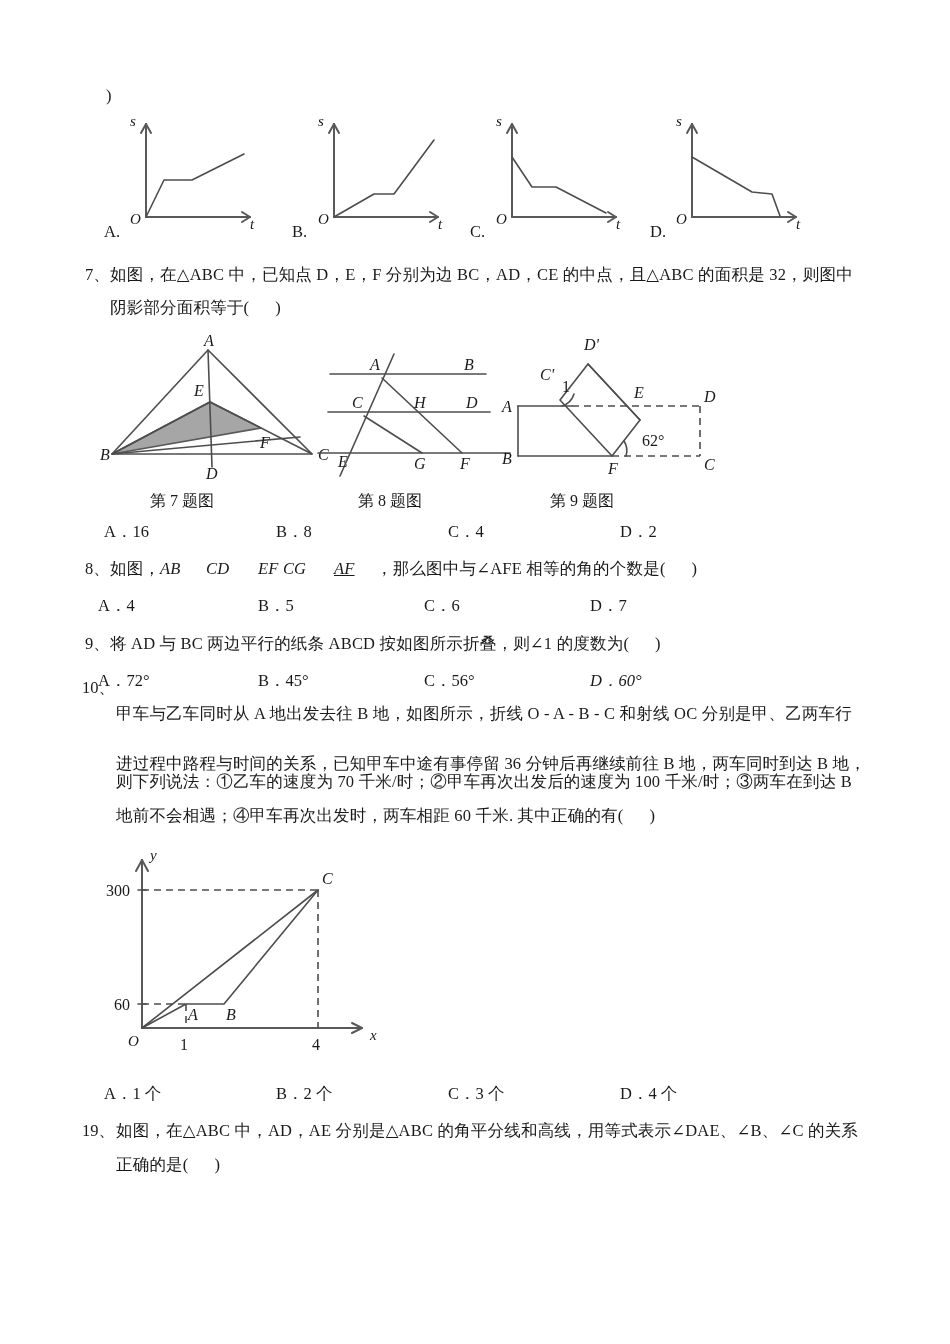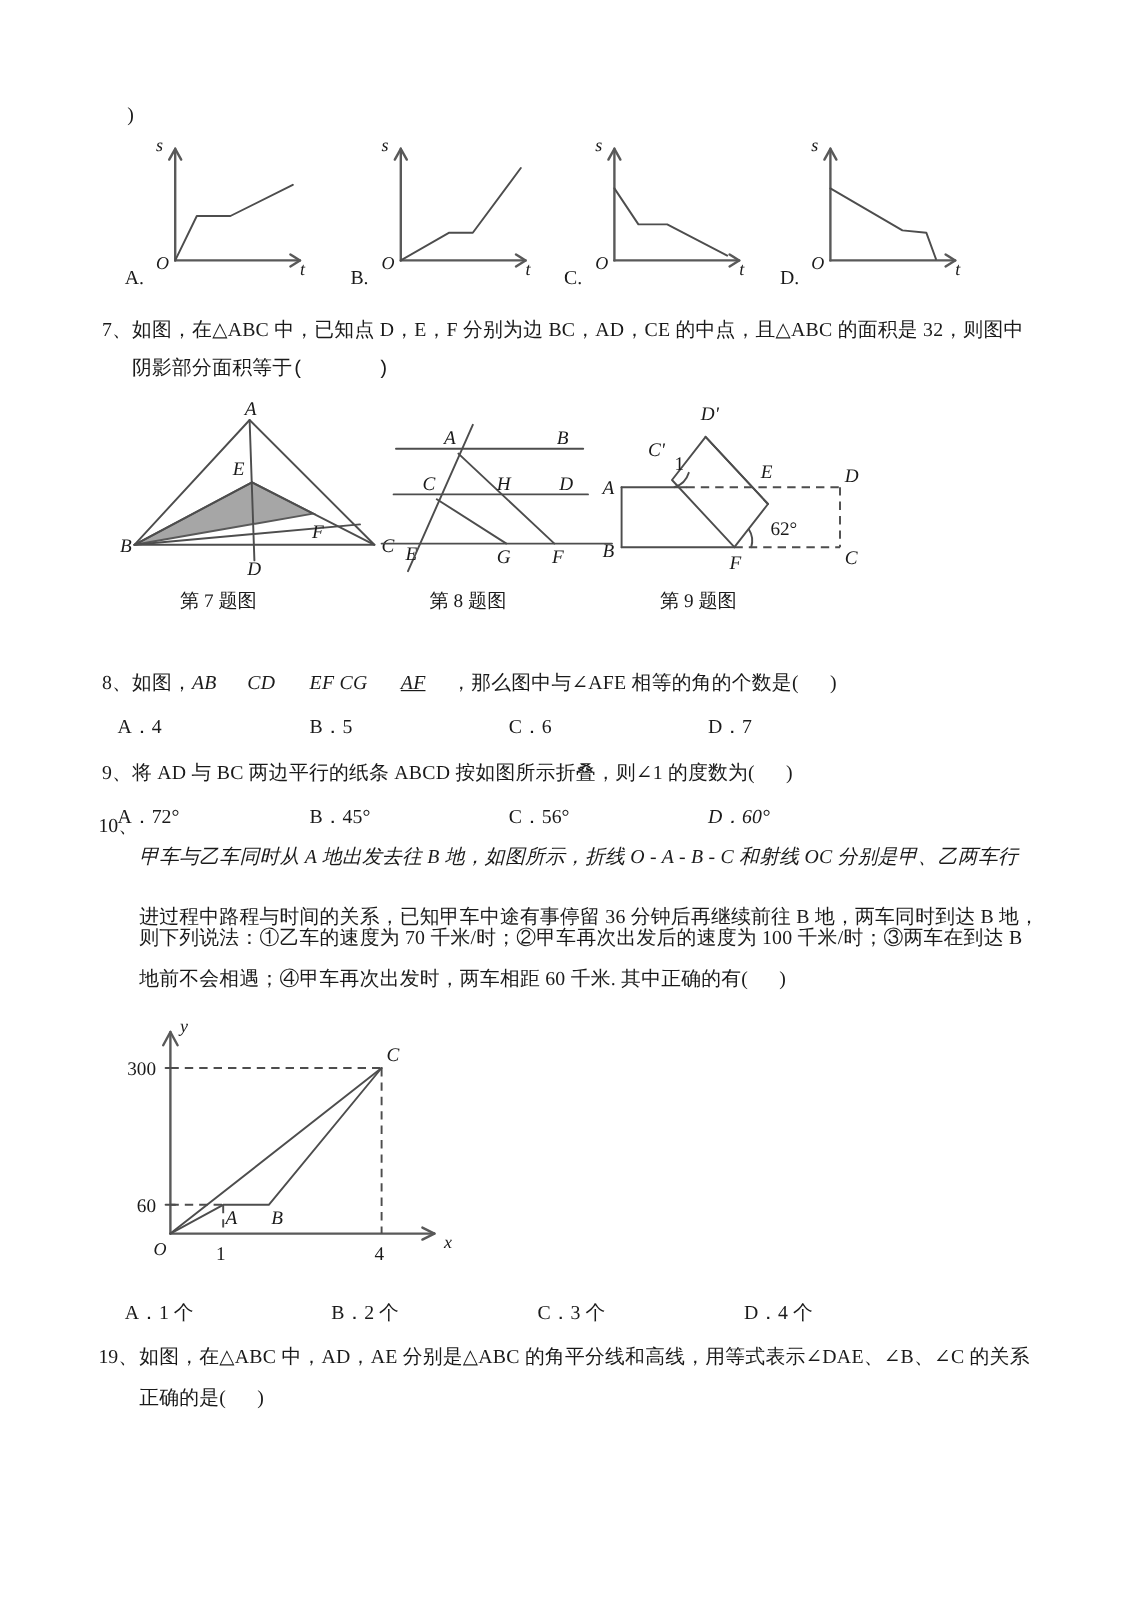--- a/index.html
+++ b/index.html
@@ -131,21 +131,21 @@
       <text class="axlabel" x="8" y="14">s</text>
       <text class="axlabel" x="128" y="117">t</text>
       <text class="axlabel" x="8" y="112">O</text>
       <polyline class="stroke-thin" points="24,45 84,80 104,82 112,104"></polyline>
     </svg>
   </div>
   <div class="choice-letter" style="left:650px; top:222px;">D.</div>
 
   <div class="ln qnum" style="left:85px; top:267px;">7、</div>
   <div class="ln" style="left:110px; top:267px;">如图，在△ABC 中，已知点 D，E，F 分别为边 BC，AD，CE 的中点，且△ABC 的面积是 32，则图中</div>
-  <div class="ln" style="left:110px; top:300px;font-family:Liberation Mono, monospace;">阴影部分面积等于(      )</div>
+  <div class="ln" style="left:110px; top:300px;">阴影部分面积等于(      )</div>
 
   <div class="fig" style="left:100px; top:332px;">
     <svg width="250" height="150" viewBox="0 0 250 150">
 
       <polygon class="shade" points="12,122 110,70 161,96"></polygon>
       <polyline class="stroke-thin" points="12,122 108,18 212,122 12,122"></polyline>
       <line class="stroke-thin" x1="108" y1="18" x2="112" y2="135"></line>
       <line class="stroke-thin" x1="12" y1="122" x2="110" y2="70"></line>
       <line class="stroke-thin" x1="110" y1="70" x2="212" y2="122"></line>
       <line class="stroke-thin" x1="12" y1="122" x2="200" y2="105"></line>
@@ -205,20 +205,26 @@
       <text class="ptlabel" x="204" y="74">D</text>
       <text class="ptlabel" x="134" y="70">E</text>
       <text class="ptlabel" x="40" y="52">C'</text>
       <text class="ptlabel" x="84" y="22">D'</text>
       <text class="numlabel" x="62" y="64">1</text>
       <text class="numlabel" x="142" y="118">62°</text>
     </svg>
   </div>
   <div class="cap" style="left:550px; top:491px;">第 9 题图</div>
 
+  <div class="optrow" style="left:104px; top:521px;">
+    <span style="left:0px;">A．16</span>
+    <span style="left:172px;">B．8</span>
+    <span style="left:344px;">C．4</span>
+    <span style="left:516px;">D．2</span>
+  </div>
 
   <div class="ln qnum" style="left:85px; top:561px;">8、</div>
   <div class="ln" style="left:110px; top:561px;">如图，</div>
   <div class="ln it" style="left:160px; top:561px;">AB</div>
   <div class="ln it" style="left:206px; top:561px;">CD</div>
   <div class="ln it" style="left:258px; top:561px;">EF CG</div>
   <div class="ln it" style="left:334px; top:561px;text-decoration:underline;">AF</div>
   <div class="ln" style="left:376px; top:561px;">，那么图中与∠AFE 相等的角的个数是(      )</div>
 
   <div class="optrow" style="left:98px; top:595px;">
@@ -232,21 +238,21 @@
   <div class="ln" style="left:110px; top:636px;">将 AD 与 BC 两边平行的纸条 ABCD 按如图所示折叠，则∠1 的度数为(      )</div>
 
   <div class="optrow" style="left:98px; top:670px;">
     <span style="left:0px;">A．72°</span>
     <span style="left:160px;">B．45°</span>
     <span style="left:326px;">C．56°</span>
     <span style="left:492px;font-style:italic;">D．60°</span>
   </div>
 
   <div class="ln qnum" style="left:82px; top:680px;">10、</div>
-  <div class="ln" style="left:116px; top:706px;font-style:italic;">甲车与乙车同时从 A 地出发去往 B 地，如图所示，折线 O - A - B - C 和射线 OC 分别是甲、乙两车行</div>
+  <div class="ln" style="left:116px; top:706px;">甲车与乙车同时从 A 地出发去往 B 地，如图所示，折线 O - A - B - C 和射线 OC 分别是甲、乙两车行</div>
   <div class="ln" style="left:116px; top:756px;">进过程中路程与时间的关系，已知甲车中途有事停留 36 分钟后再继续前往 B 地，两车同时到达 B 地，</div>
   <div class="ln" style="left:116px; top:774px;">则下列说法：①乙车的速度为 70 千米/时；②甲车再次出发后的速度为 100 千米/时；③两车在到达 B</div>
   <div class="ln" style="left:116px; top:808px;">地前不会相遇；④甲车再次出发时，两车相距 60 千米. 其中正确的有(      )</div>
 
   <div class="fig" style="left:100px; top:842px;">
     <svg id="q10chart" width="300" height="225" viewBox="0 0 300 225">
 
       <line class="stroke" x1="42" y1="186" x2="262" y2="186"></line>
       <path class="stroke" d="M262 186 L252 181 M262 186 L252 191"></path>
       <line class="stroke" x1="42" y1="186" x2="42" y2="18"></line>

